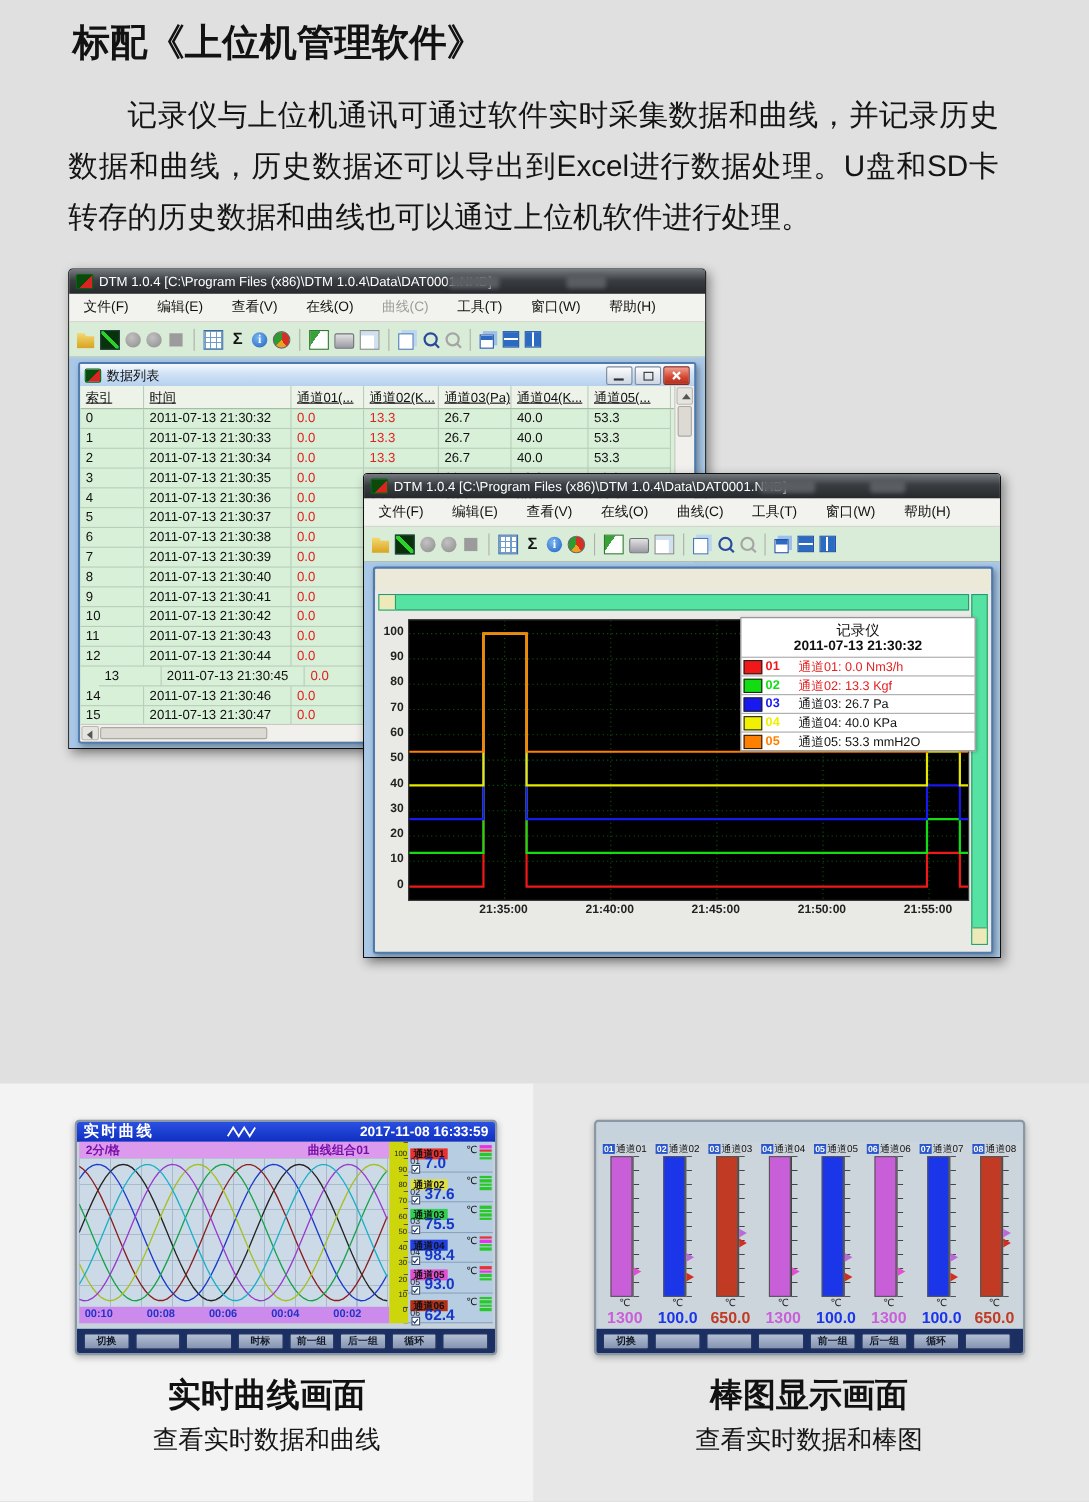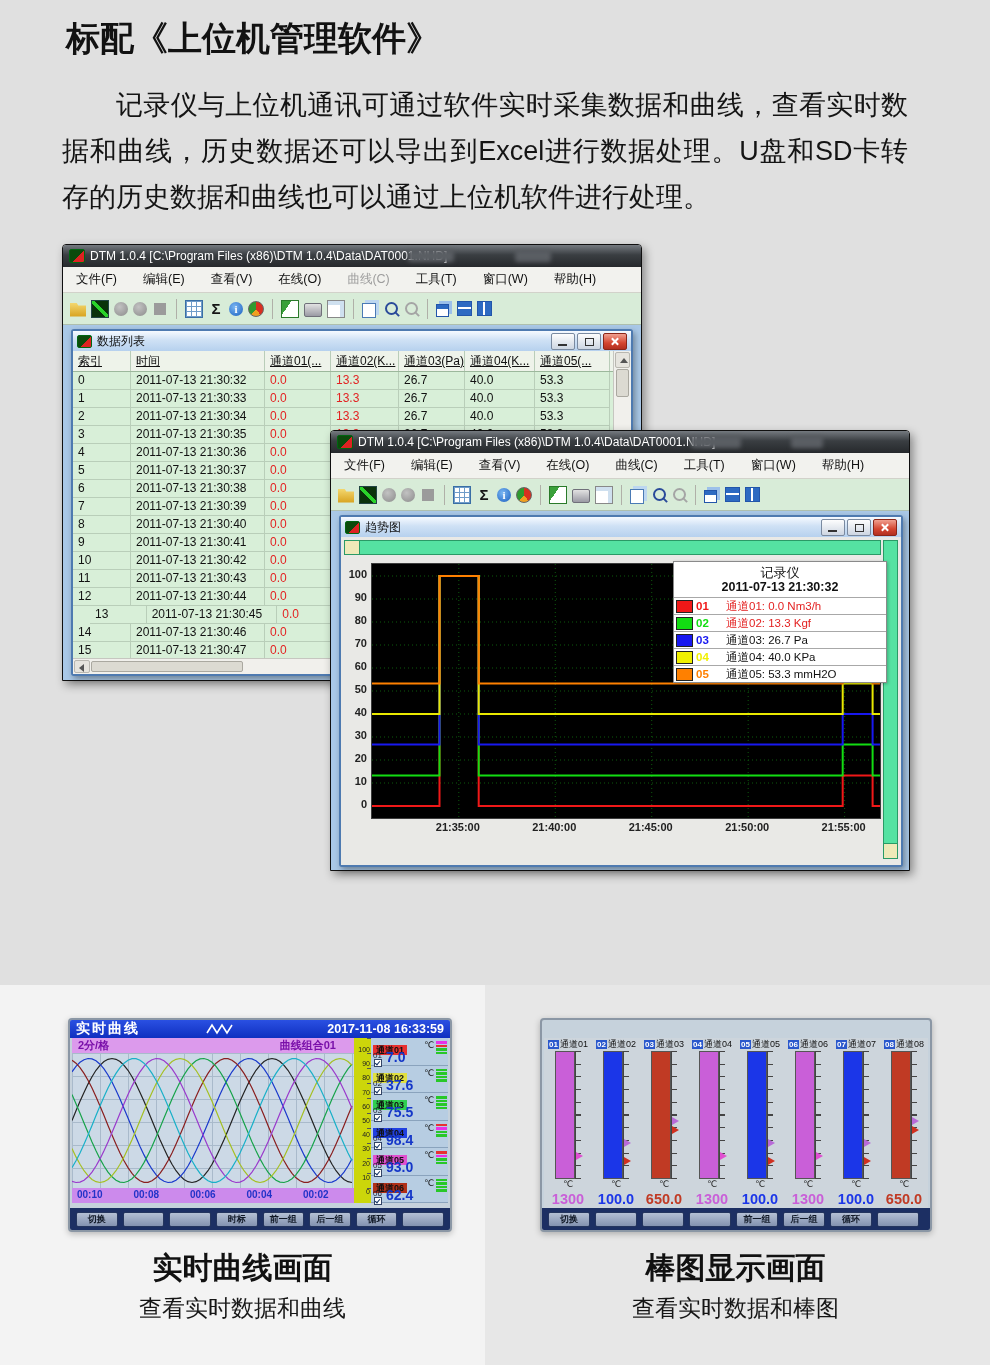--- a/index.html
+++ b/index.html
@@ -120,21 +120,21 @@
   
   .cap-title{position:absolute;width:485px;text-align:center;font-size:30px;font-weight:700;color:#111;margin:0;}
   .cap-sub{position:absolute;width:485px;text-align:center;font-size:23px;color:#161616;margin:0;}
 </style>
 </head>
 <body>
 
 <div class="page">
 
   <h1 class="intro-title">标配《上位机管理软件》</h1>
-  <p class="intro-par">记录仪与上位机通讯可通过软件实时采集数据和曲线，查看实时数据和曲线，历史数据还可以导出到Excel进行数据处理。U盘和SD卡转存的历史数据和曲线也可以通过上位机软件进行处理。</p>
+  <p class="intro-par">记录仪与上位机通讯可通过软件实时采集数据和曲线，并记录历史数据和曲线，历史数据还可以导出到Excel进行数据处理。U盘和SD卡转存的历史数据和曲线也可以通过上位机软件进行处理。</p>
 
   <div class="win" style="left:62px;top:244px;z-index:2;">
     <div class="win-title">
       <span class="app-icon"></span>
       <span>DTM 1.0.4 [C:\Program Files (x86)\DTM 1.0.4\Data\DAT0001.NHD]</span>
       <span class="blob" style="left:345px;width:46px;"></span>
       <span class="blob" style="left:452px;width:36px;"></span>
     </div>
     <div class="win-menu" id="menuA">
         <span class="menu-item">文件(F)</span>
@@ -396,29 +396,20 @@
         <span class="ti ti-zoom"></span>
         <span class="ti ti-zoom-off"></span>
         <span class="tsep"></span>
         <span class="ti ti-cascade"></span>
         <span class="ti ti-tile-h"></span>
         <span class="ti ti-tile-v"></span>
       </div>
     <div class="win-client" style="height:359px;">
 
       <div class="child" style="left:8px;top:4px;width:560px;height:348px;">
-        <div class="child-title">
-          <span class="child-icon"></span>
-          <span>趋势图</span>
-          <span class="cbtns">
-            <span class="cbtn cbtn-min"></span>
-            <span class="cbtn cbtn-max"></span>
-            <span class="cbtn cbtn-close"></span>
-          </span>
-        </div>
         <div class="trend-body">
           <div class="gbar-h"></div>
           <div class="gbar-v"></div>
           <div class="trend-plot" id="trendPlot"><svg width="508" height="254">
                 <line x1="0" y1="219" x2="508" y2="219" stroke="#0d5a0d" stroke-dasharray="1 3"></line>
                 <line x1="0" y1="196" x2="508" y2="196" stroke="#0d5a0d" stroke-dasharray="1 3"></line>
                 <line x1="0" y1="173" x2="508" y2="173" stroke="#0d5a0d" stroke-dasharray="1 3"></line>
                 <line x1="0" y1="150" x2="508" y2="150" stroke="#0d5a0d" stroke-dasharray="1 3"></line>
                 <line x1="0" y1="127" x2="508" y2="127" stroke="#0d5a0d" stroke-dasharray="1 3"></line>
                 <line x1="0" y1="104" x2="508" y2="104" stroke="#0d5a0d" stroke-dasharray="1 3"></line>

